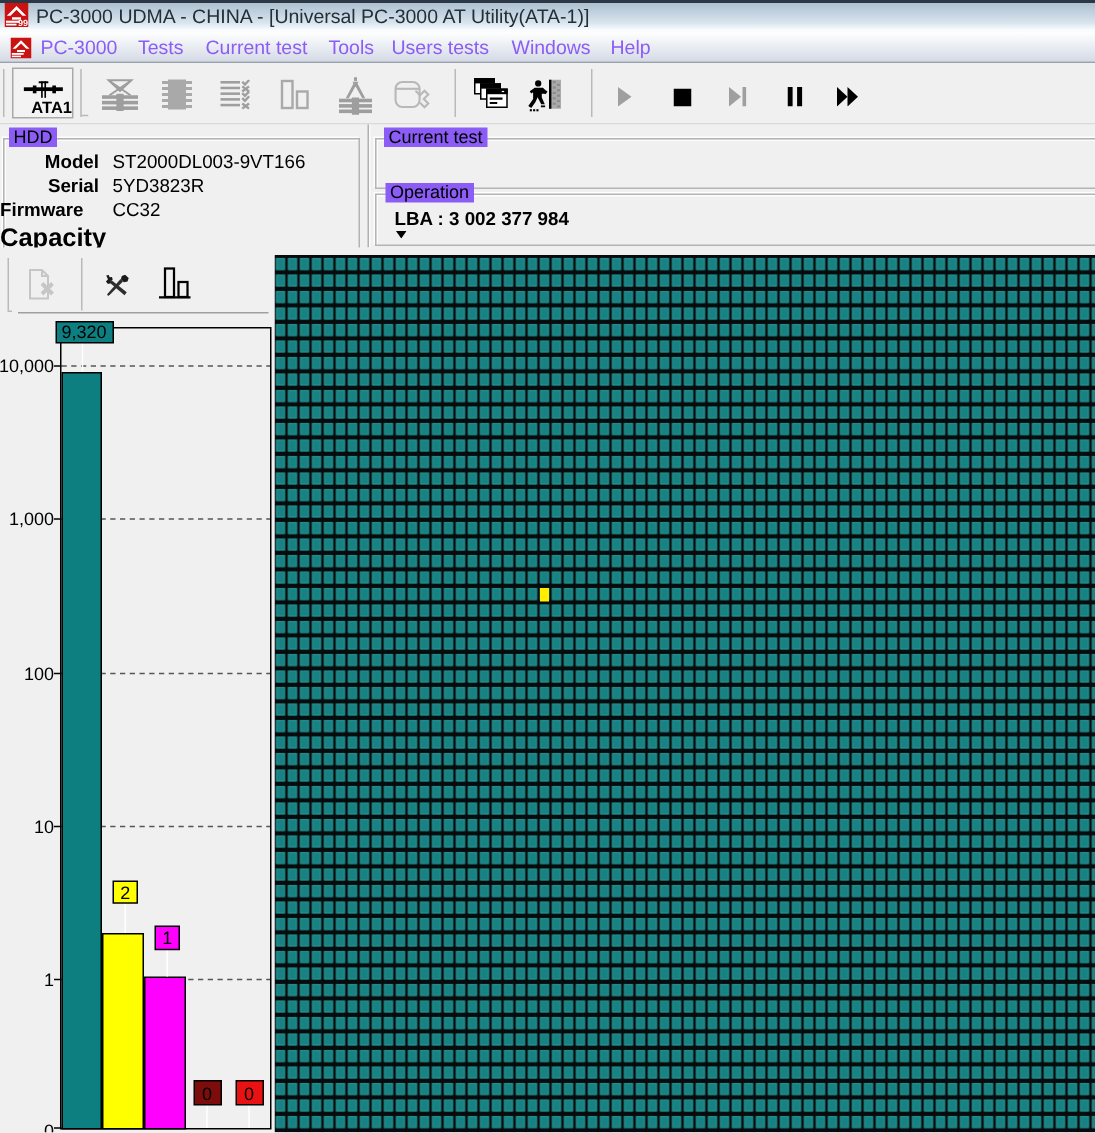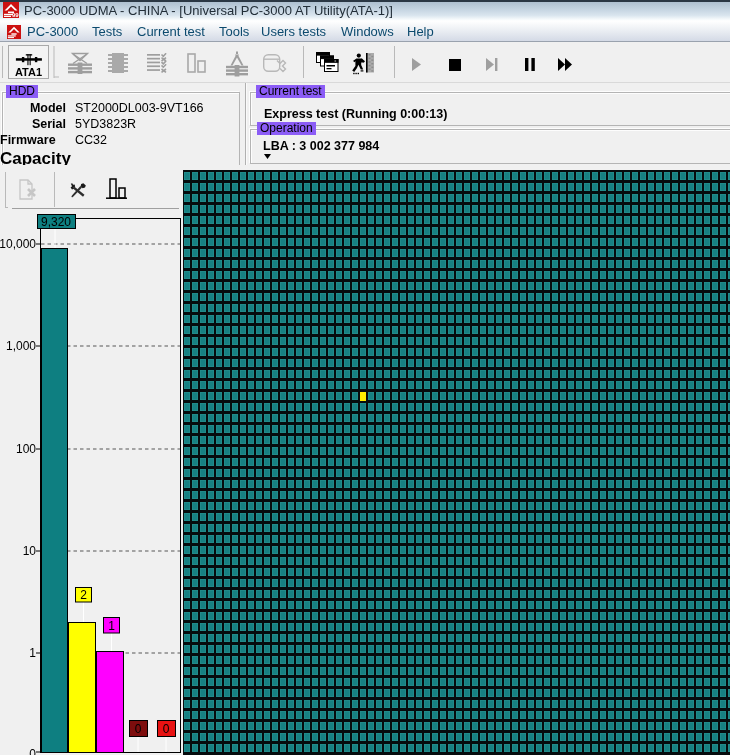--- a/index.html
+++ b/index.html
@@ -1,24 +1,24 @@
 <!DOCTYPE html>
 <html><head>
 <meta charset="utf-8">
 <style>
   html,body{margin:0;padding:0;}
   body{width:730px;height:755px;overflow:hidden;font-family:"Liberation Sans",sans-serif;background:#f0f0f0;position:relative;}
   .abs{position:absolute;}
   #titlebar{left:0;top:0;width:730px;height:21px;background:linear-gradient(#aec0d0 0%,#c2d2e0 35%,#d9e5ee 70%,#f6fafc 92%,#ffffff 100%);border-top:2px solid #2a3744;box-sizing:border-box;}
   #titletext{left:24px;top:3px;font-size:13px;color:#222e38;}
   #menubar{left:0;top:21px;width:730px;height:21px;background:linear-gradient(#ffffff 0%,#eef1f5 40%,#d4dae6 100%);border-bottom:1px solid #9aa2ae;box-sizing:border-box;}
-  .menuitem{top:24px;font-size:13px;color:#0c4a6e;}
+  .menuitem{top:24px;font-size:13px;color:#8b5cf6;}
   #toolbar{left:0;top:43px;width:730px;height:40px;background:#f0f0f0;border-bottom:1px solid #d9d9d9;box-sizing:border-box;}
   .vsep{width:1px;background:#b9b9b9;}
-  #ata1btn{left:8px;top:2px;width:41px;height:34px;border:1px solid #a9a9a9;background:#f3f3f3;box-sizing:border-box;text-align:center;}
+  #ata1btn{left:8px;top:2px;width:41px;height:34px;border:1px solid #a9a9a9;background:#f3f3f3;box-sizing:border-box;text-align:right;}
   #ata1btn .lbl{font-size:11px;font-weight:bold;color:#000;position:absolute;left:0;right:0;top:20px;}
   #inforow{left:0;top:83px;width:730px;height:82px;background:#f0f0f0;}
   .gbox{border:1px solid #b4b4b4;box-shadow:1px 1px 0 #fdfdfd inset, -1px -1px 0 #fdfdfd;}
   .glabel{position:absolute;top:-7px;background:#8b5cf6;font-size:12px;color:#000;padding:0 3px;line-height:13px;}
   #main{left:0;top:165px;width:667px;height:590px;background:#f0f0f0;}
 </style>
 </head>
 <body>
 
   <div class="abs" id="titlebar"></div>
@@ -196,21 +196,20 @@
     <div class="abs" style="top:34px;left:75px;font-size:12.5px">5YD3823R</div>
     <div class="abs" style="top:50px;left:0;width:66px;text-align:left;font-weight:bold;font-size:12.5px">Firmware</div>
     <div class="abs" style="top:50px;left:75px;font-size:12.5px">CC32</div>
     <div class="abs" style="top:66px;left:0;width:66px;text-align:center;font-weight:bold;font-size:17px">Capacity</div>
 
     <div class="abs" style="left:245px;top:0;width:1px;height:82px;background:#b0b0b0"></div>
     <div class="abs" style="left:246px;top:0;width:1px;height:82px;background:#fafafa"></div>
 
     <div class="abs gbox" style="left:250px;top:9px;width:486px;height:32px"></div>
     <div class="abs glabel" style="left:256px;top:2px">Current test</div>
-    <div class="abs" style="left:264px;top:24px;font-weight:bold;font-size:12.5px">Express test (Running 0:00:13)</div>
 
     <div class="abs gbox" style="left:250px;top:46px;width:486px;height:33px"></div>
     <div class="abs glabel" style="left:257px;top:39px">Operation</div>
     <div class="abs" style="left:263px;top:56px;font-weight:bold;font-size:12.5px">LBA : 3 002 377 984</div>
     <svg class="abs" style="left:264px;top:71px" width="7" height="5" viewBox="0 0 7 5">
       <path d="M0 0 L7 0 L3.5 5 Z" fill="#000"></path>
     </svg>
   </div>
 
   <div class="abs" id="main">

